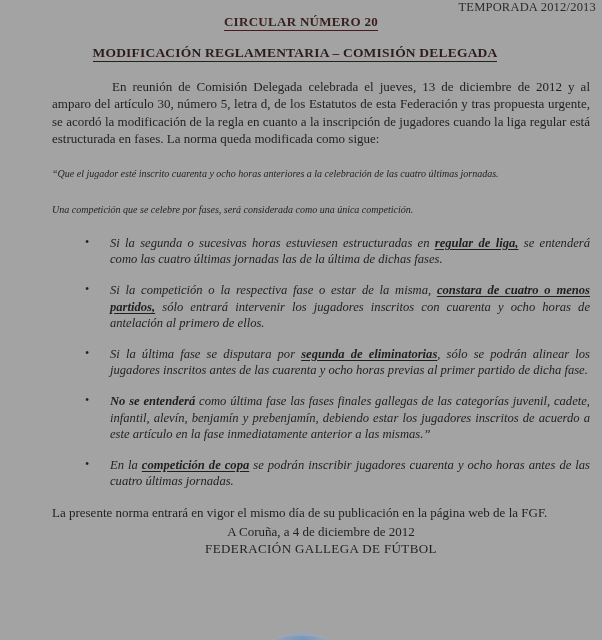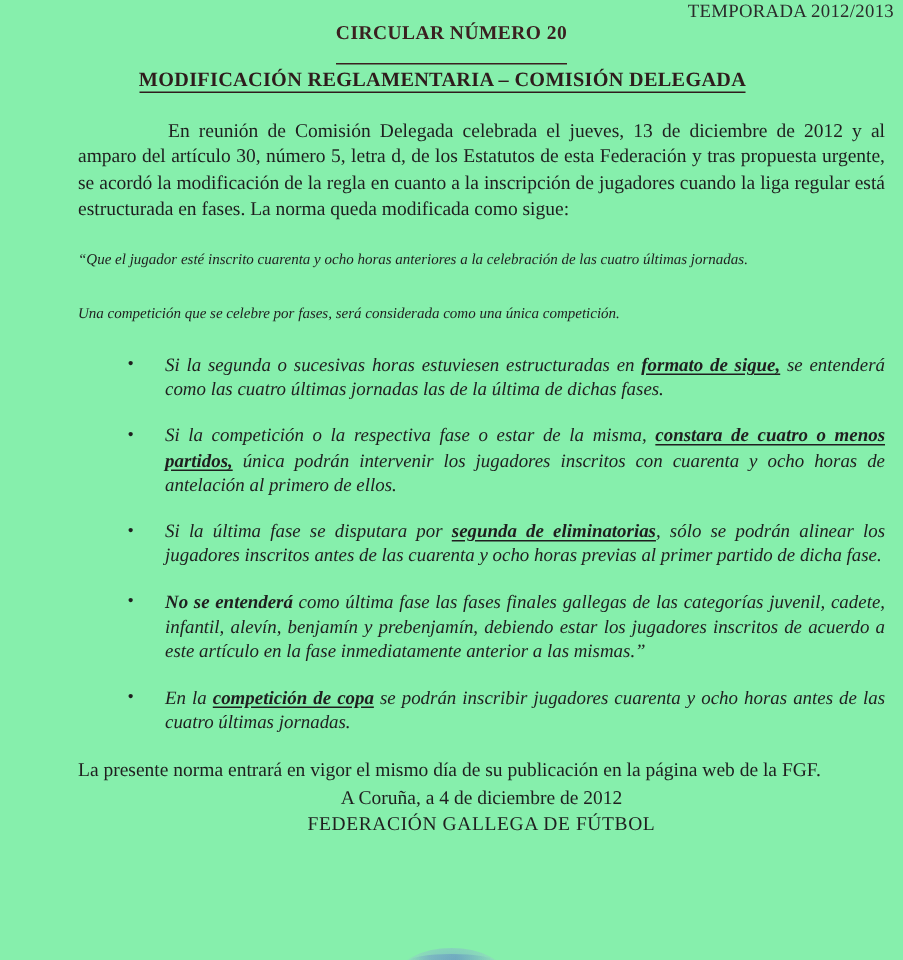--- a/index.html
+++ b/index.html
@@ -5,21 +5,21 @@
 <style>
   html, body {
     margin: 0;
     padding: 0;
     background: #ffffff;
   }
   .page {
     position: relative;
     width: 602px;
     height: 640px;
-    background: #86efac;
+    background: #a3a3a3;
     overflow: hidden;
     font-family: "Liberation Serif", "DejaVu Serif", serif;
     color: #1a1a1a;
     box-sizing: border-box;
   }
 
   
   .temporada {
     position: absolute;
     top: 0px;
@@ -35,21 +35,21 @@
     left: 0;
     right: 0;
     text-align: center;
     font-size: 13px;
     font-weight: bold;
     letter-spacing: 0.3px;
     color: #3a2020;
   }
   .title-circular span.u {
     border-bottom: 1px solid #3a2020;
-    padding-bottom: 13px;
+    padding-bottom: 1px;
   }
   .title-modificacion {
     position: absolute;
     top: 45px;
     left: 0;
     right: 12px;
     text-align: center;
     font-size: 13.5px;
     font-weight: bold;
     letter-spacing: 0.2px;
@@ -193,24 +193,24 @@
 
     <p class="para intro">En reunión de Comisión Delegada celebrada el jueves, 13 de diciembre de 2012 y al amparo del artículo 30, número 5, letra d, de los Estatutos de esta Federación y tras propuesta urgente, se acordó la modificación de la regla en cuanto a la inscripción de jugadores cuando la liga regular está estructurada en fases. La norma queda modificada como sigue:</p>
 
     <div class="quote-block">
       <p class="italic">“Que el jugador esté inscrito cuarenta y ocho horas anteriores a la celebración de las cuatro últimas jornadas.</p>
 
       <p class="italic second">Una competición que se celebre por fases, será considerada como una única competición.</p>
 
       <ul class="rules">
         <li>
-          <span>Si la segunda o sucesivas horas estuviesen estructuradas en </span><span class="bu">formato de sigue,</span><span> se entenderá como las cuatro últimas jornadas las de la última de dichas fases.</span>
-        </li>
-        <li>
-          <span>Si la competición o la respectiva fase o estar de la misma, </span><span class="bu">constara de cuatro o menos partidos,</span><span> única podrán intervenir los jugadores inscritos con cuarenta y ocho horas de antelación al primero de ellos.</span>
+          <span>Si la segunda o sucesivas horas estuviesen estructuradas en </span><span class="bu">regular de liga,</span><span> se entenderá como las cuatro últimas jornadas las de la última de dichas fases.</span>
+        </li>
+        <li>
+          <span>Si la competición o la respectiva fase o estar de la misma, </span><span class="bu">constara de cuatro o menos partidos,</span><span> sólo entrará intervenir los jugadores inscritos con cuarenta y ocho horas de antelación al primero de ellos.</span>
         </li>
         <li>
           <span>Si la última fase se disputara por </span><span class="bu">segunda de eliminatorias</span><span>, sólo se podrán alinear los jugadores inscritos antes de las cuarenta y ocho horas previas al primer partido de dicha fase.</span>
         </li>
         <li>
           <span></span><span class="b">No se entenderá</span><span> como última fase las fases finales gallegas de las categorías juvenil, cadete, infantil, alevín, benjamín y prebenjamín, debiendo estar los jugadores inscritos de acuerdo a este artículo en la fase inmediatamente anterior a las mismas.”</span>
         </li>
         <li>
           <span>En la </span><span class="bu">competición de copa</span><span> se podrán inscribir jugadores cuarenta y ocho horas antes de las cuatro últimas jornadas.</span>
         </li>

